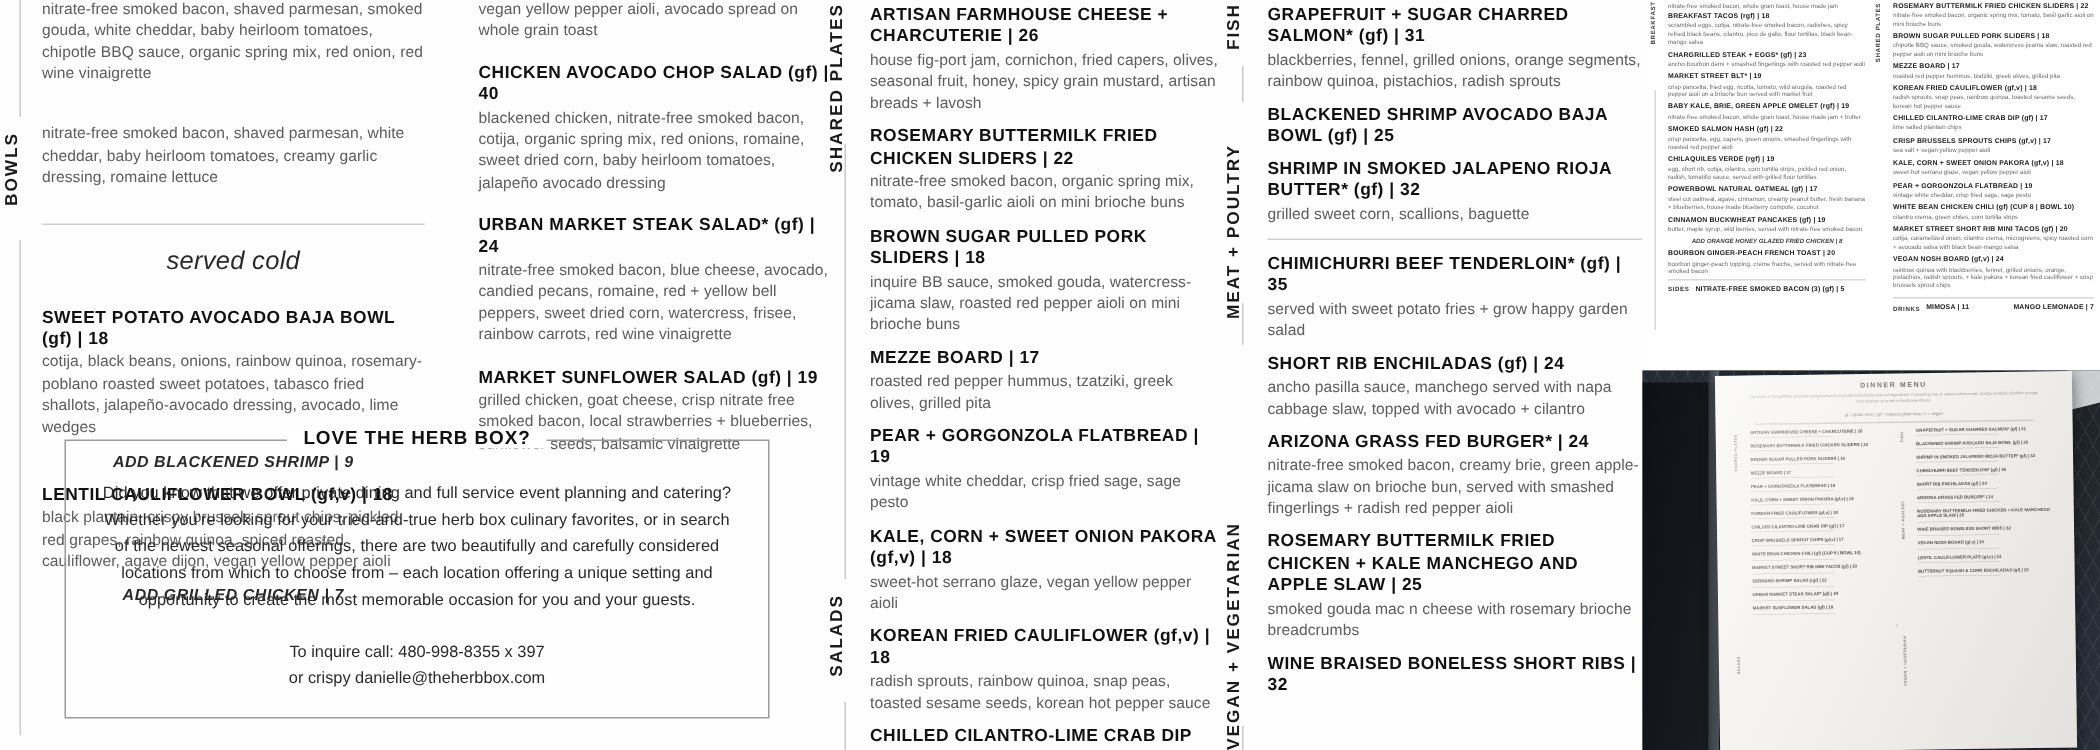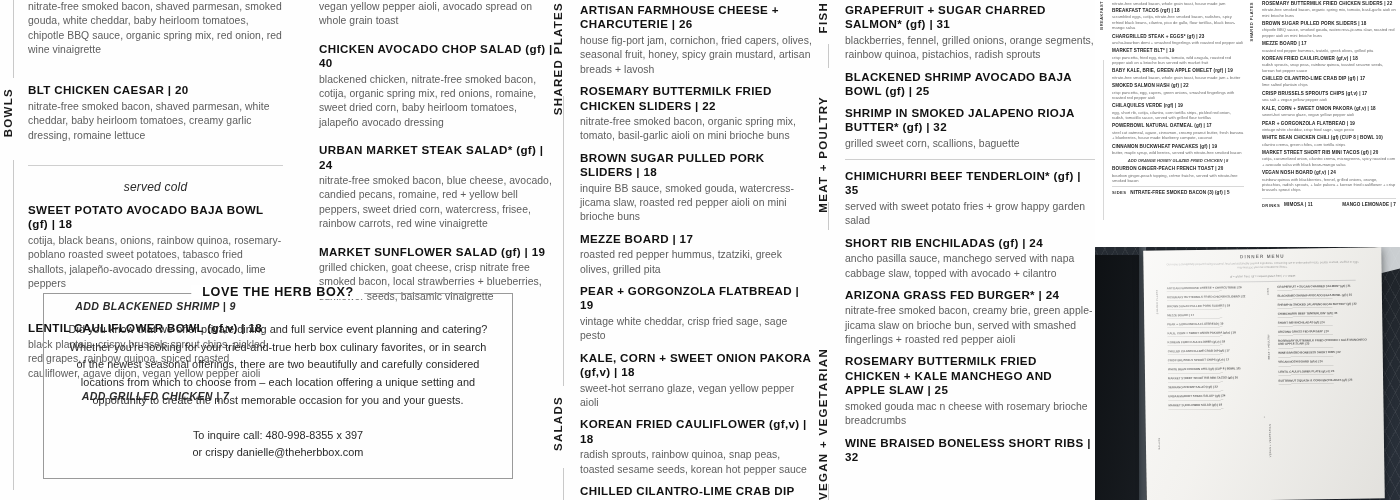--- a/index.html
+++ b/index.html
@@ -52,24 +52,24 @@
     text-align:center;
     font-size:10.6px;
     font-weight:700;
     font-style:italic;
     letter-spacing:0.4px;
     color:#2a2a2a;
     margin:5px 0 9px 0;
   }
   .servedcold {
     text-align:center;
-    font-size:12px;
+    font-size:17px;
     font-style:italic;
     color:#2a2a2a;
-    margin-bottom:9px;
+    margin-bottom:21px;
     letter-spacing:0.2px;
   }
   .hrule { height:1px; background:#cfcfcf; margin:9px 0 10px 0; }
 
   
   .promo {
     position:absolute;
     left:43px; top:293px; width:470px; height:186px;
     border:1px solid #9a9a9a;
   }
@@ -157,31 +157,30 @@
       <div class="railwrap" style="left:0;">
         <div class="rline" style="top:0;height:78px;"></div>
         <div class="raillabel" style="top:88px;left:2px;">BOWLS</div>
         <div class="rline" style="top:160px;height:330px;"></div>
       </div>
 
       <div class="items" style="left:28px;top:0;width:255px;">
         <div class="idesc" style="margin-bottom:26px;">nitrate-free smoked bacon, shaved parmesan, smoked gouda, white cheddar, baby heirloom tomatoes, chipotle BBQ sauce, organic spring mix, red onion, red wine vinaigrette</div>
 
         <div class="item">
-          <div class="iname">BLT CHICKEN CAESAR  |  20</div>
           <div class="idesc">nitrate-free smoked bacon, shaved parmesan, white cheddar, baby heirloom tomatoes, creamy garlic dressing, romaine lettuce</div>
         </div>
 
         <div class="hrule" style="margin:22px 0 14px 0;"></div>
 
         <div class="servedcold">served cold</div>
 
         <div class="item">
           <div class="iname">SWEET POTATO AVOCADO BAJA BOWL (gf) | 18</div>
-          <div class="idesc">cotija, black beans, onions, rainbow quinoa, rosemary-poblano roasted sweet potatoes, tabasco fried shallots, jalapeño-avocado dressing, avocado, lime peppers</div>
+          <div class="idesc">cotija, black beans, onions, rainbow quinoa, rosemary-poblano roasted sweet potatoes, tabasco fried shallots, jalapeño-avocado dressing, avocado, lime wedges</div>
         </div>
         <div class="addon">ADD BLACKENED SHRIMP | 9</div>
 
         <div class="item">
           <div class="iname">LENTIL CAULIFLOWER BOWL (gf,v) | 18</div>
           <div class="idesc">black plantain, crispy brussels sprout chips, pickled red grapes, rainbow quinoa, spiced roasted cauliflower, agave dijon, vegan yellow pepper aioli</div>
         </div>
         <div class="addon">ADD GRILLED CHICKEN | 7</div>
       </div>
     </div>
@@ -277,21 +276,21 @@
         <div class="item tight">
             <div class="iname">CHIMICHURRI BEEF TENDERLOIN* (gf)  |  35</div>
             <div class="idesc">served with sweet potato fries + grow happy garden salad</div>
           </div>
         <div class="item tight">
             <div class="iname">SHORT RIB ENCHILADAS (gf)  |  24</div>
             <div class="idesc">ancho pasilla sauce, manchego served with napa cabbage slaw, topped with avocado + cilantro</div>
           </div>
         <div class="item tight">
             <div class="iname">ARIZONA GRASS FED BURGER*  |  24</div>
-            <div class="idesc">nitrate-free smoked bacon, creamy brie, green apple-jicama slaw on brioche bun, served with smashed fingerlings + roasted red pepper aioli</div>
+            <div class="idesc">nitrate-free smoked bacon, creamy brie, green apple-jicama slaw on brioche bun, served with smashed fingerlings + radish red pepper aioli</div>
           </div>
         <div class="item tight">
             <div class="iname">ROSEMARY BUTTERMILK FRIED CHICKEN + KALE MANCHEGO AND APPLE SLAW  |  25</div>
             <div class="idesc">smoked gouda mac n cheese with rosemary brioche breadcrumbs</div>
           </div>
         <div class="item tight">
             <div class="iname">WINE BRAISED BONELESS SHORT RIBS  |  32</div>
           </div>
 
       </div>

